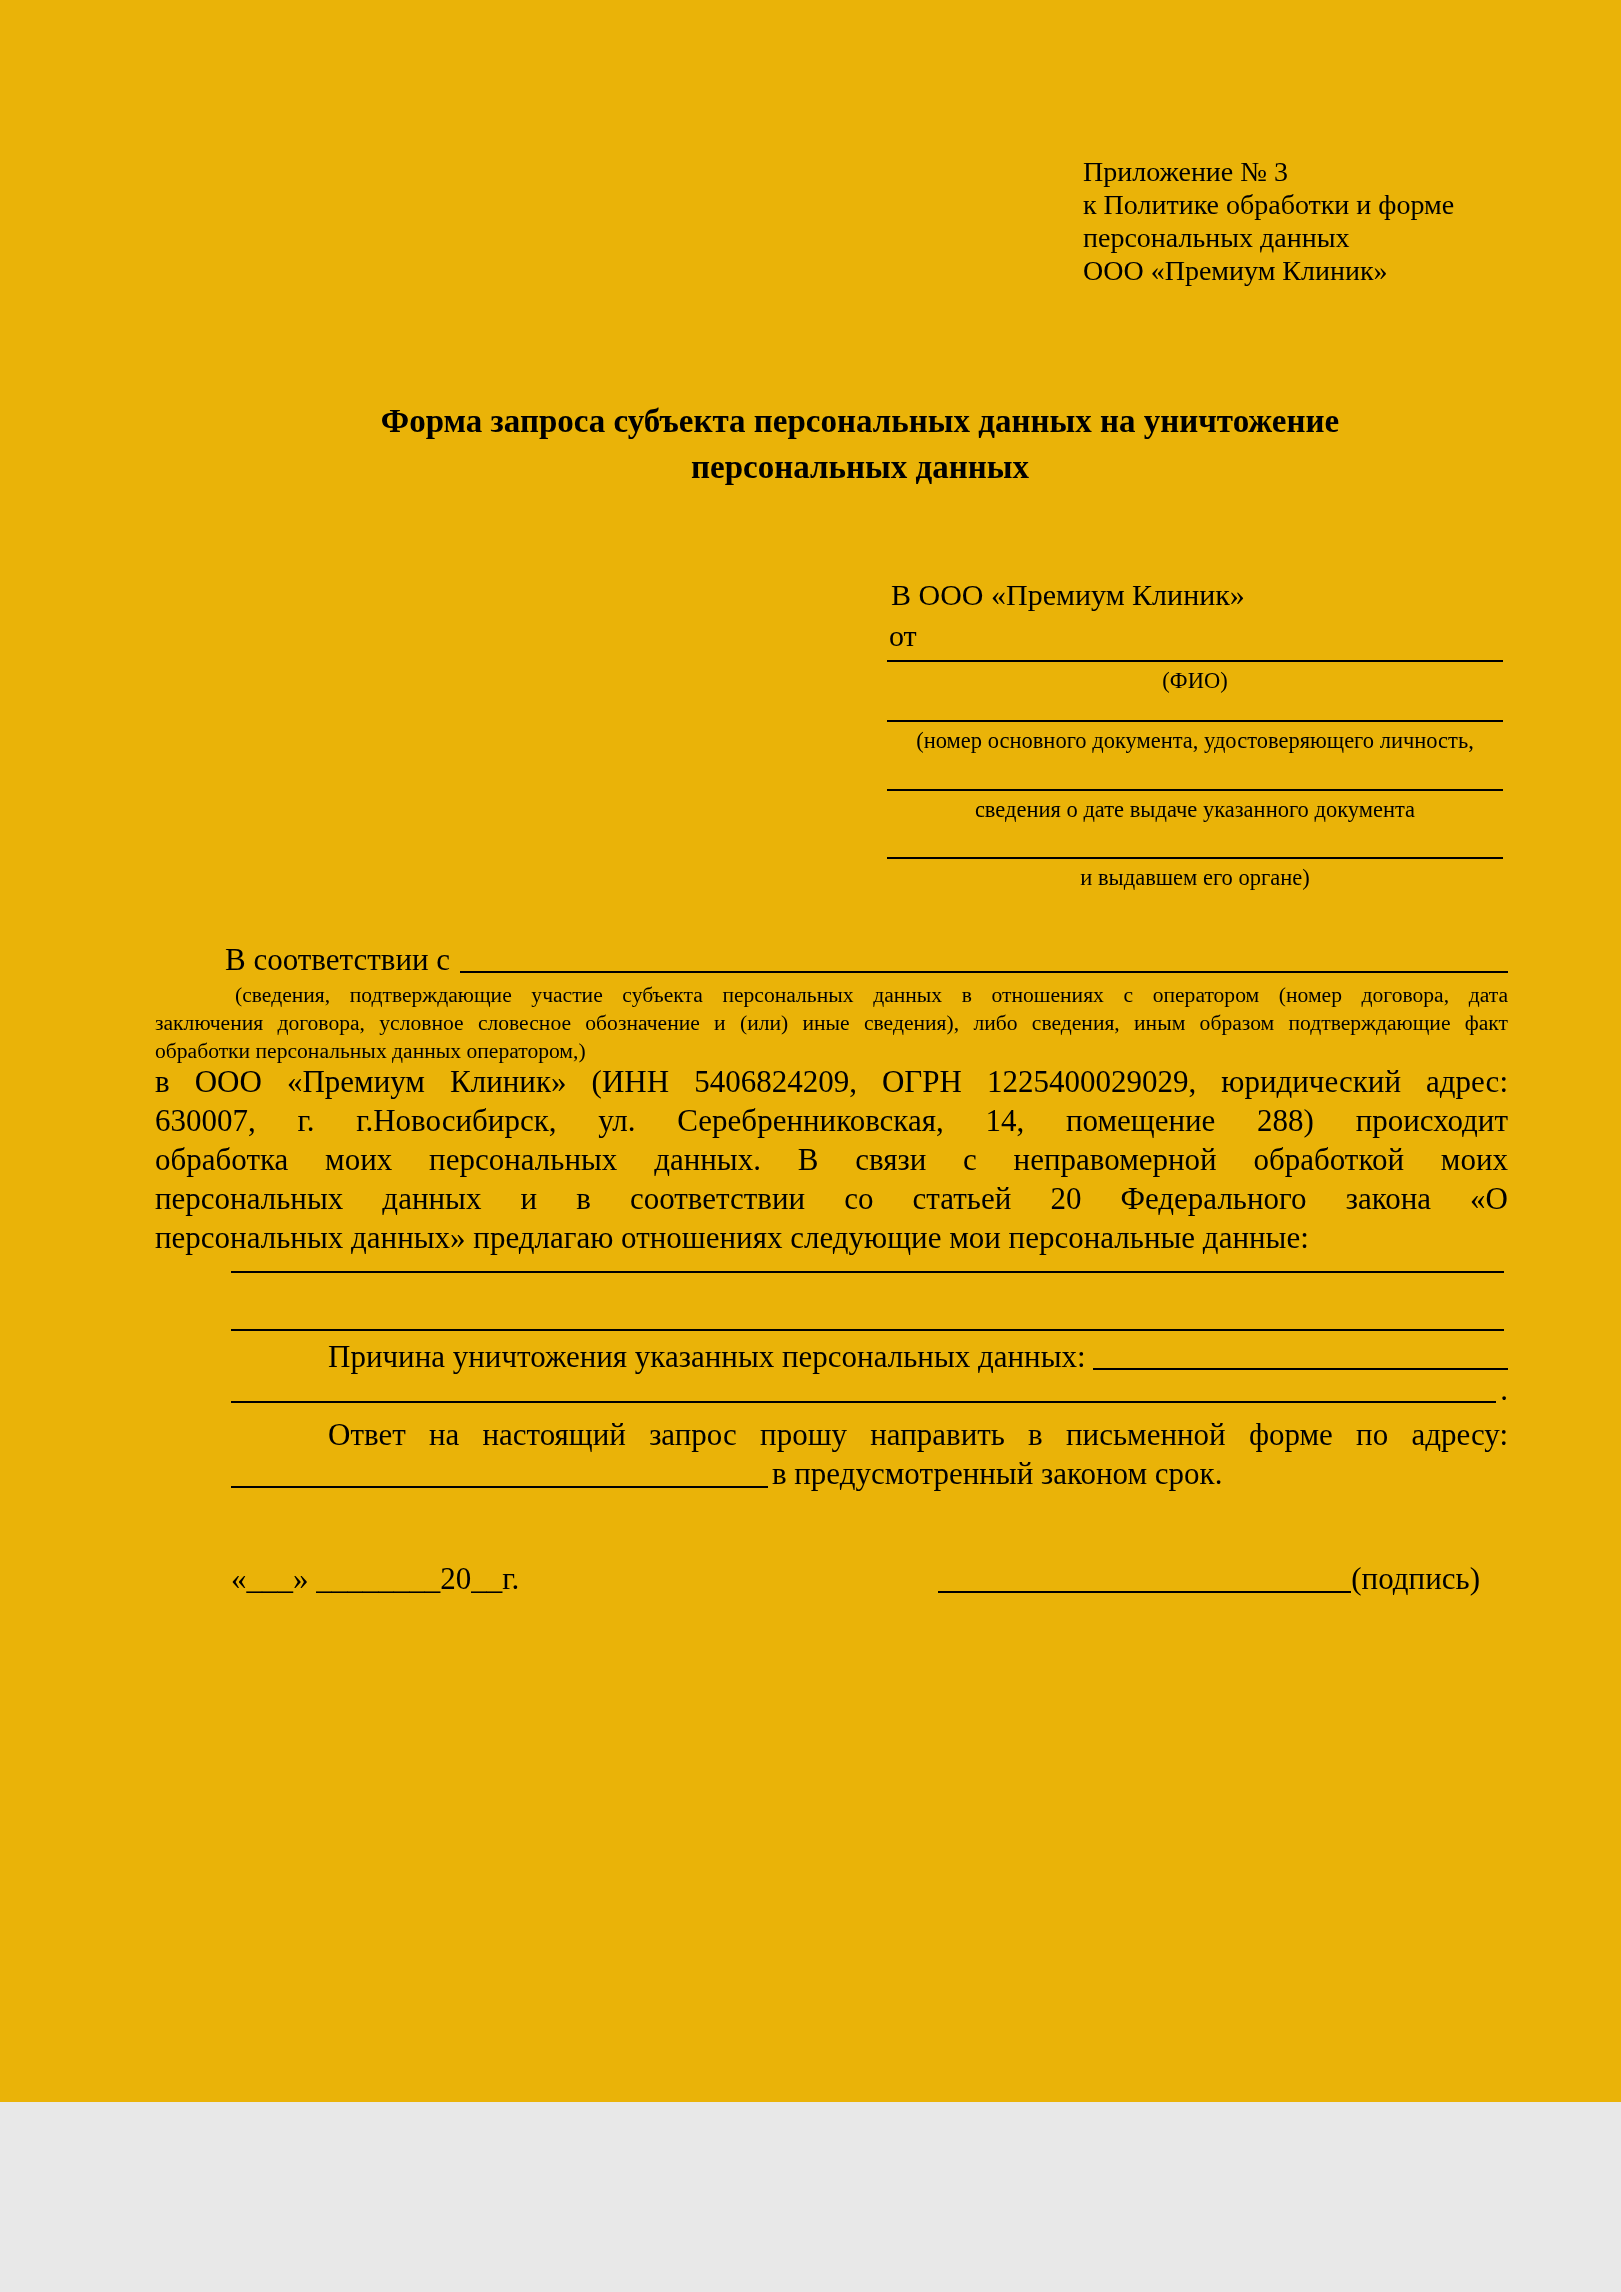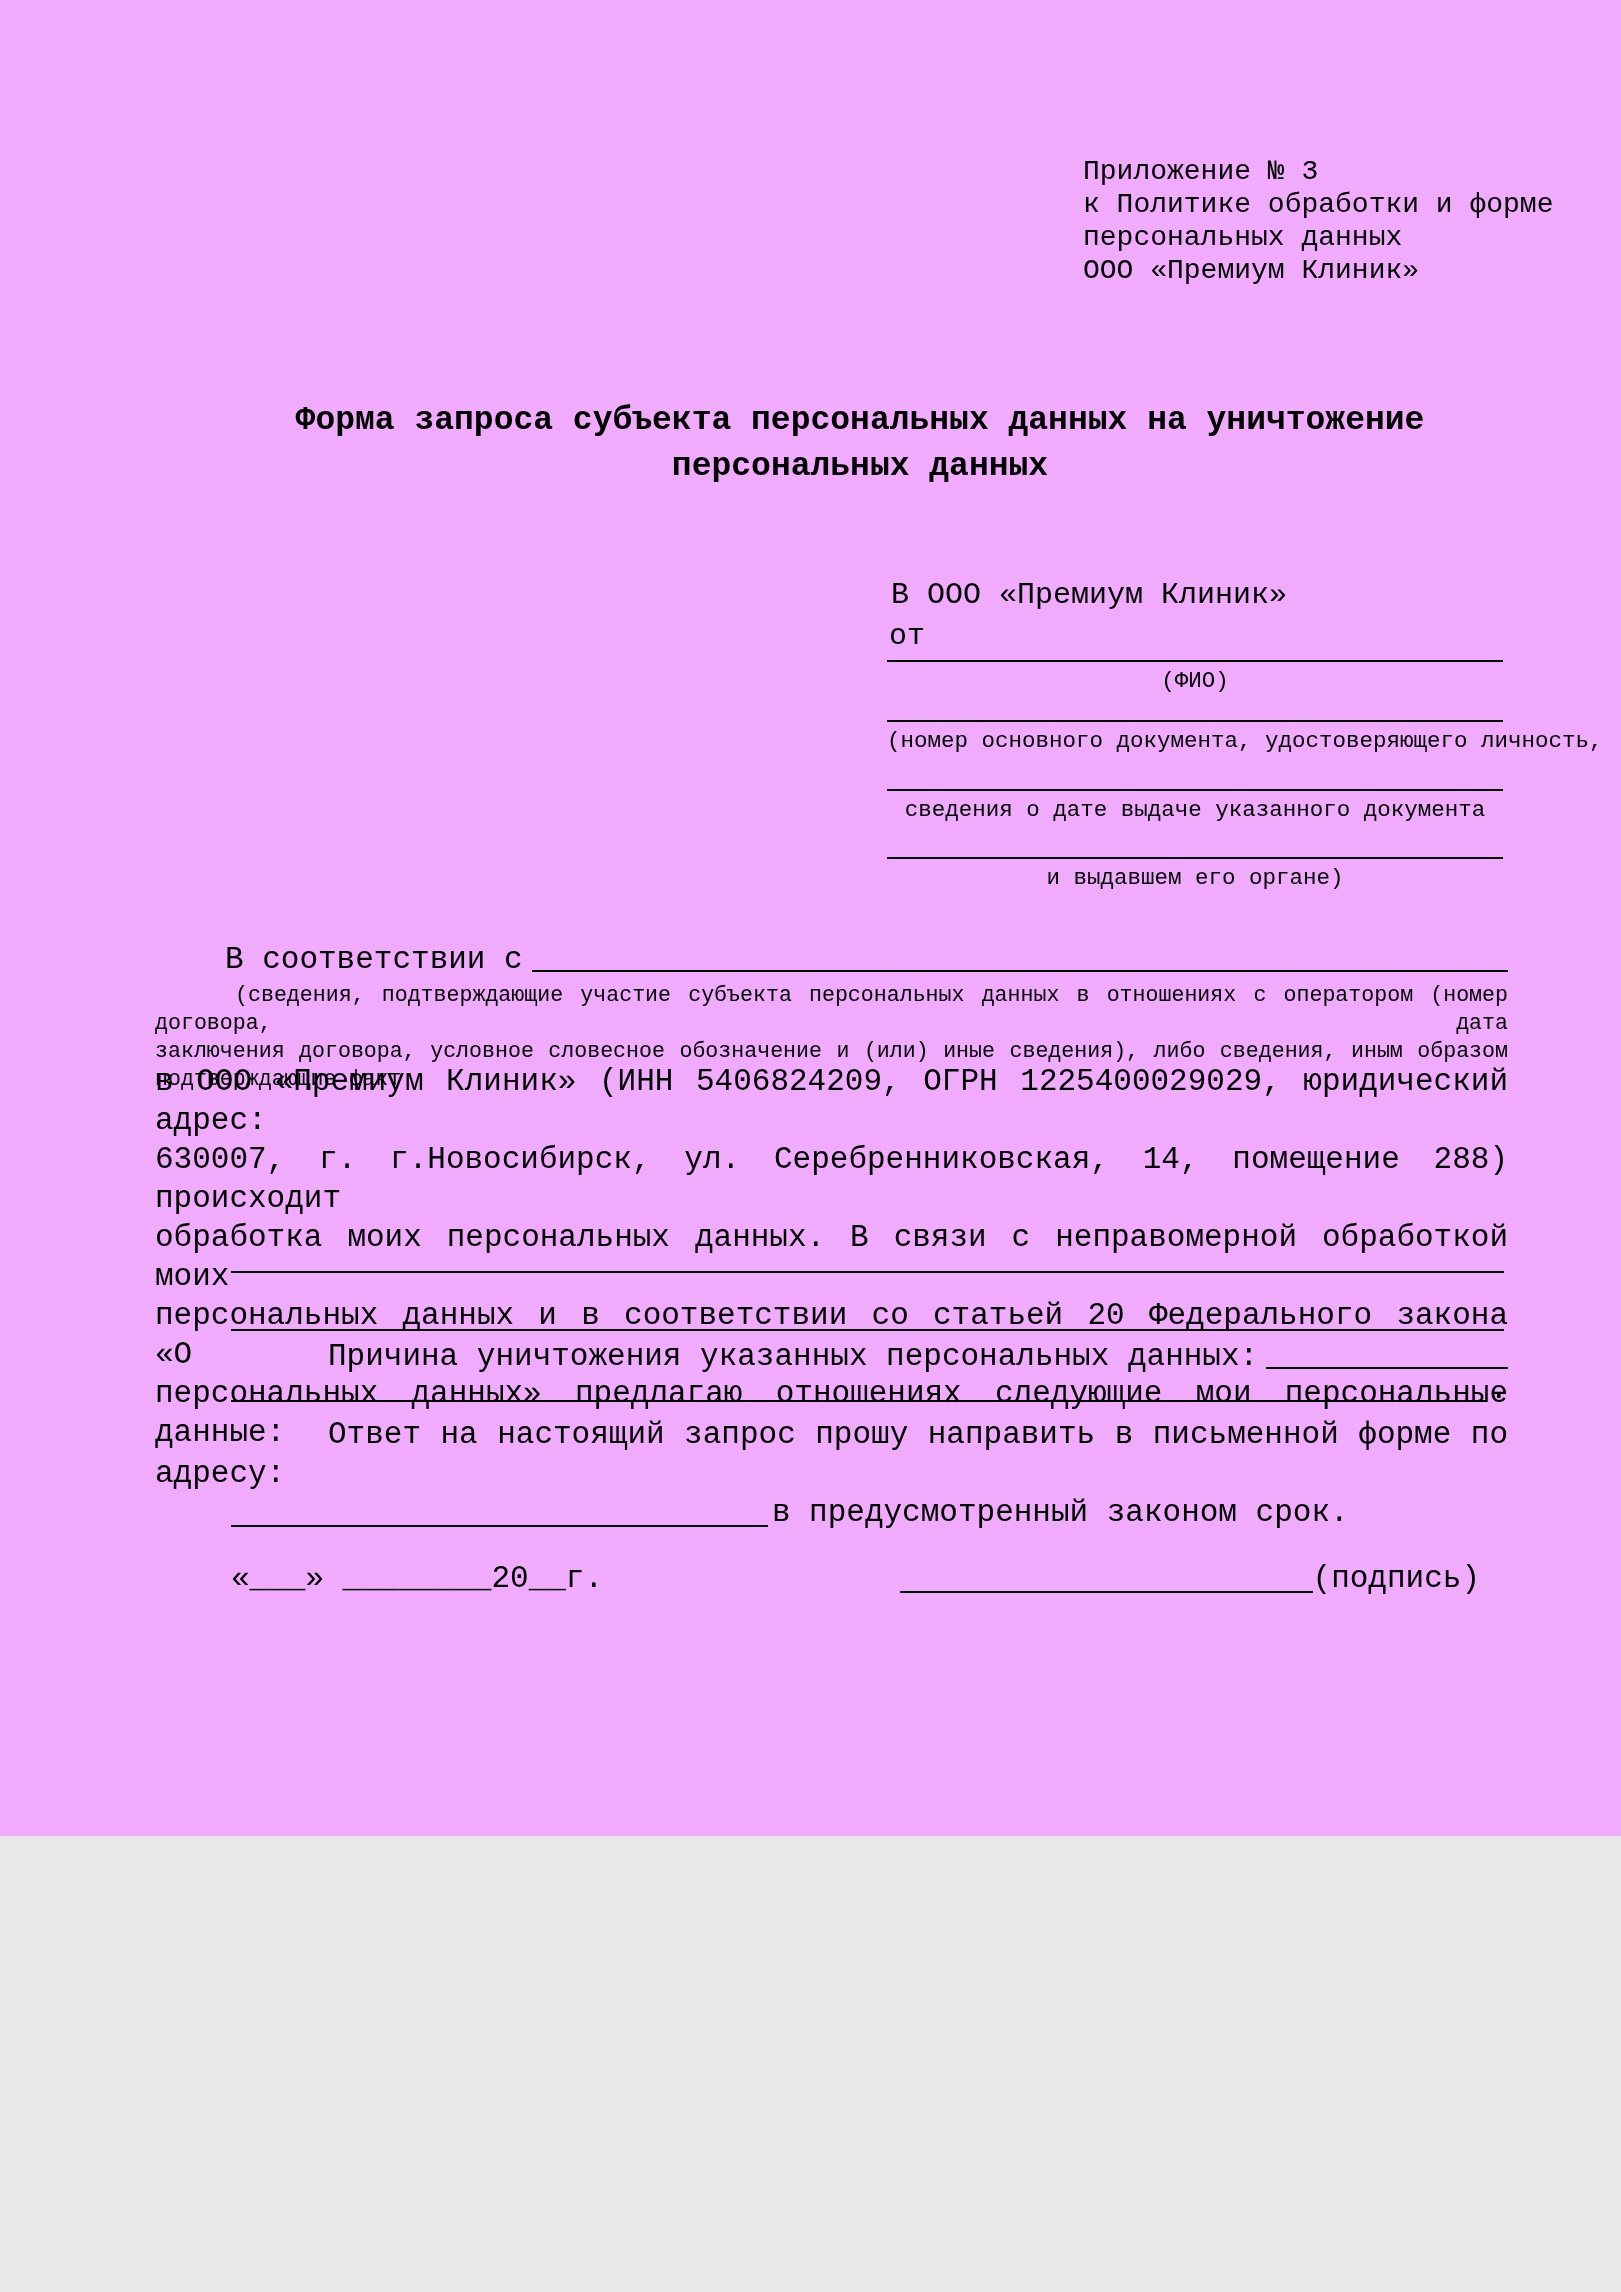--- a/index.html
+++ b/index.html
@@ -1,21 +1,21 @@
 <!DOCTYPE html>
 <html><head>
 <meta charset="utf-8">
 <style>
   html, body { margin: 0; padding: 0; background: #e8e8e8; }
   .page {
     position: relative;
     width: 1621px;
-    height: 1836px;
-    background: #f0abfc;
-    font-family: Liberation Mono, monospace;
+    height: 2102px;
+    background: #eab308;
+    font-family: Liberation Serif, serif;
     color: #000000;
     overflow: hidden;
   }
   .abs { position: absolute; }
 
   
   .header-block { left: 1083px; top: 155px; font-size: 28px; line-height: 33px; }
 
   
   .doc-title {
@@ -110,20 +110,21 @@
   </div>
 
   <div class="abs body-row accordance flexrow">
     <span class="lbl">В соответствии с</span>
     <span class="fill" style="margin-left:9.8px"></span>
   </div>
 
   <div class="abs body-row fineprint">
       <div>(сведения, подтверждающие участие субъекта персональных данных в отношениях с оператором (номер договора, дата</div>
       <div>заключения договора, условное словесное обозначение и (или) иные сведения), либо сведения, иным образом подтверждающие факт</div>
+      <div>обработки персональных данных оператором,)</div>
     </div>
 
   <div class="abs body-row mainpara">
       <div>в ООО «Премиум Клиник» (ИНН 5406824209, ОГРН 1225400029029, юридический адрес:</div>
       <div>630007, г. г.Новосибирск, ул. Серебренниковская, 14, помещение 288) происходит</div>
       <div>обработка моих персональных данных. В связи с неправомерной обработкой моих</div>
       <div>персональных данных и в соответствии со статьей 20 Федерального закона «О</div>
       <div>персональных данных» предлагаю отношениях следующие мои персональные данные:</div>
     </div>
 

